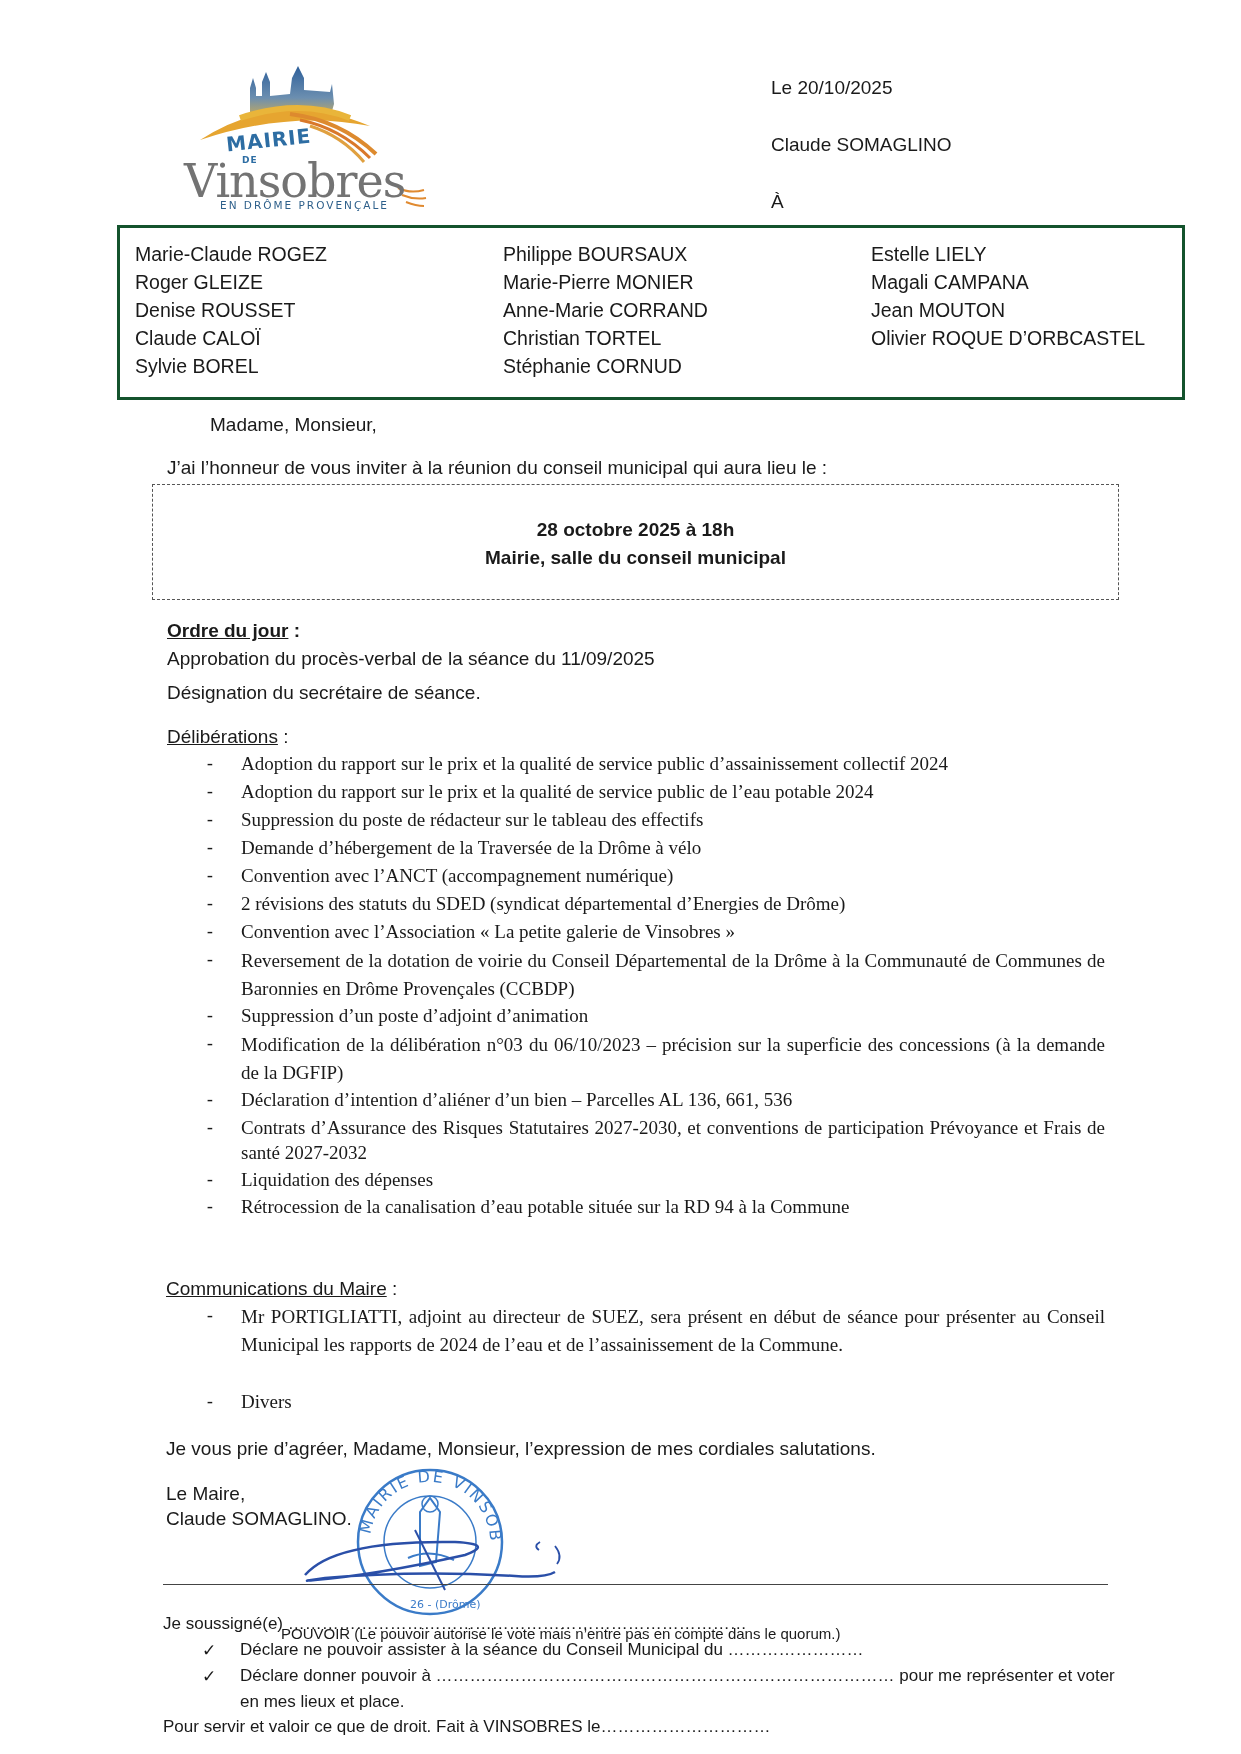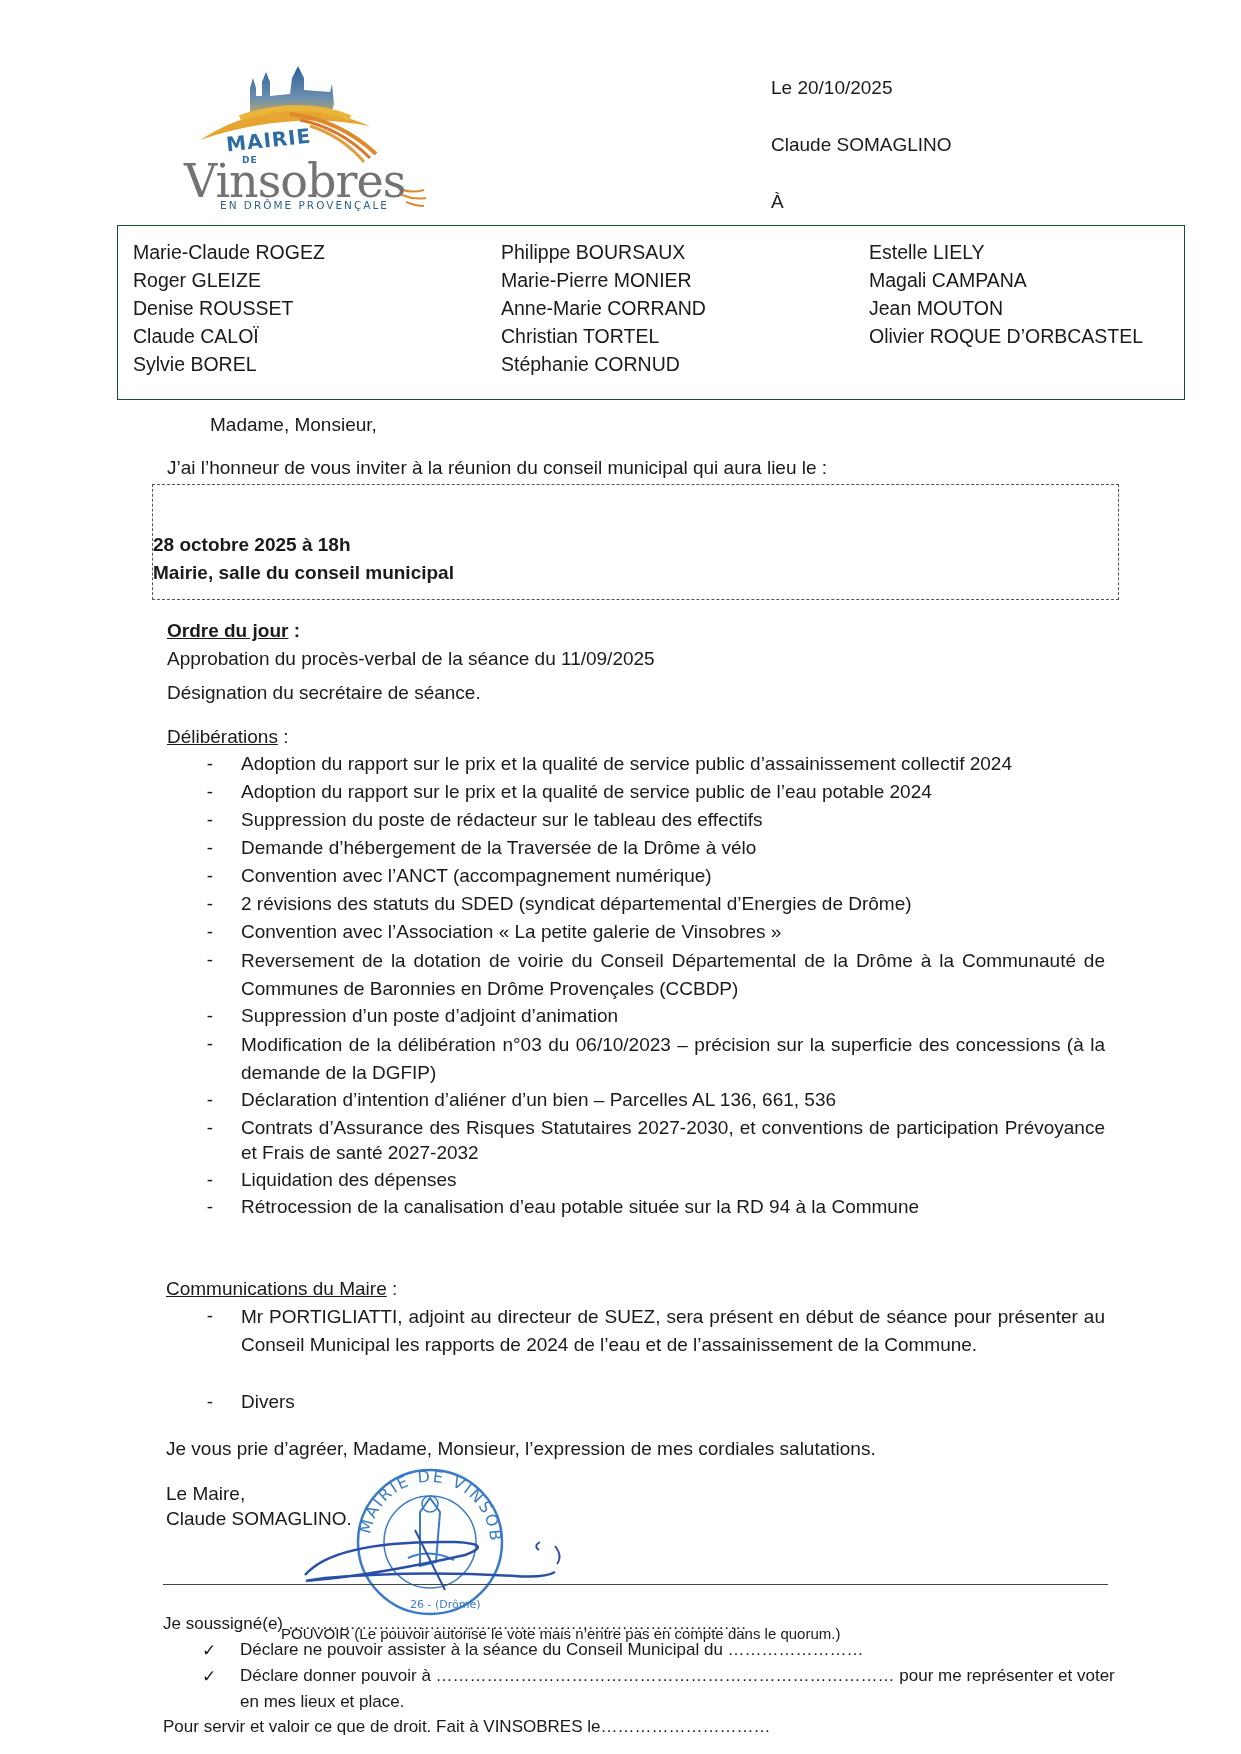--- a/index.html
+++ b/index.html
@@ -18,33 +18,33 @@
   .logo-name { position: absolute; left: 4px; top: 96px; font-family: "DejaVu Serif", serif;
                font-size: 46px; color: #737373; letter-spacing: -1px; }
   .logo-sub { position: absolute; left: 40px; top: 141px; font-family: "DejaVu Sans", sans-serif;
               font-size: 10.5px; color: #2d5f8a; letter-spacing: 2px; }
 
   
   .hdr { left: 771px; font-size: 19px; }
 
   
   .recip-box { left: 117px; top: 225px; width: 1068px; height: 175px;
-               border: 1px solid #14532d; box-sizing: border-box; }
+               border: 3px solid #14532d; box-sizing: border-box; }
   .recip-col { position: absolute; top: 12px; line-height: 28px; font-size: 19.5px; }
 
   .txt { font-size: 19px; line-height: 26px; }
 
   
   .event-box { left: 152px; top: 484px; width: 967px; height: 116px;
-               border: 1.3px dashed #555; box-sizing: border-box; text-align: left;
-               font-weight: bold; font-size: 19px; line-height: 28px; padding-top: 46px; }
+               border: 1.3px dashed #555; box-sizing: border-box; text-align: center;
+               font-weight: bold; font-size: 19px; line-height: 28px; padding-top: 31px; }
 
   .u { text-decoration: underline; }
   .dash { position: absolute; left: 204px; width: 12px; text-align: center; }
-  .itext { position: absolute; left: 241px; width: 864px; text-align: justify; }
+  .itext { position: absolute; left: 241px; width: 864px; text-align: justify; font-family: Liberation Serif, serif; }
 
   .hr { left: 163px; top: 1584px; width: 945px; height: 0; border-top: 1.2px solid #444; }
 
   .check { position: absolute; left: 202px; }
 </style>
 </head>
 <body>
 
 <div class="abs logo">
   <svg width="270" height="160" viewBox="0 0 270 160">

